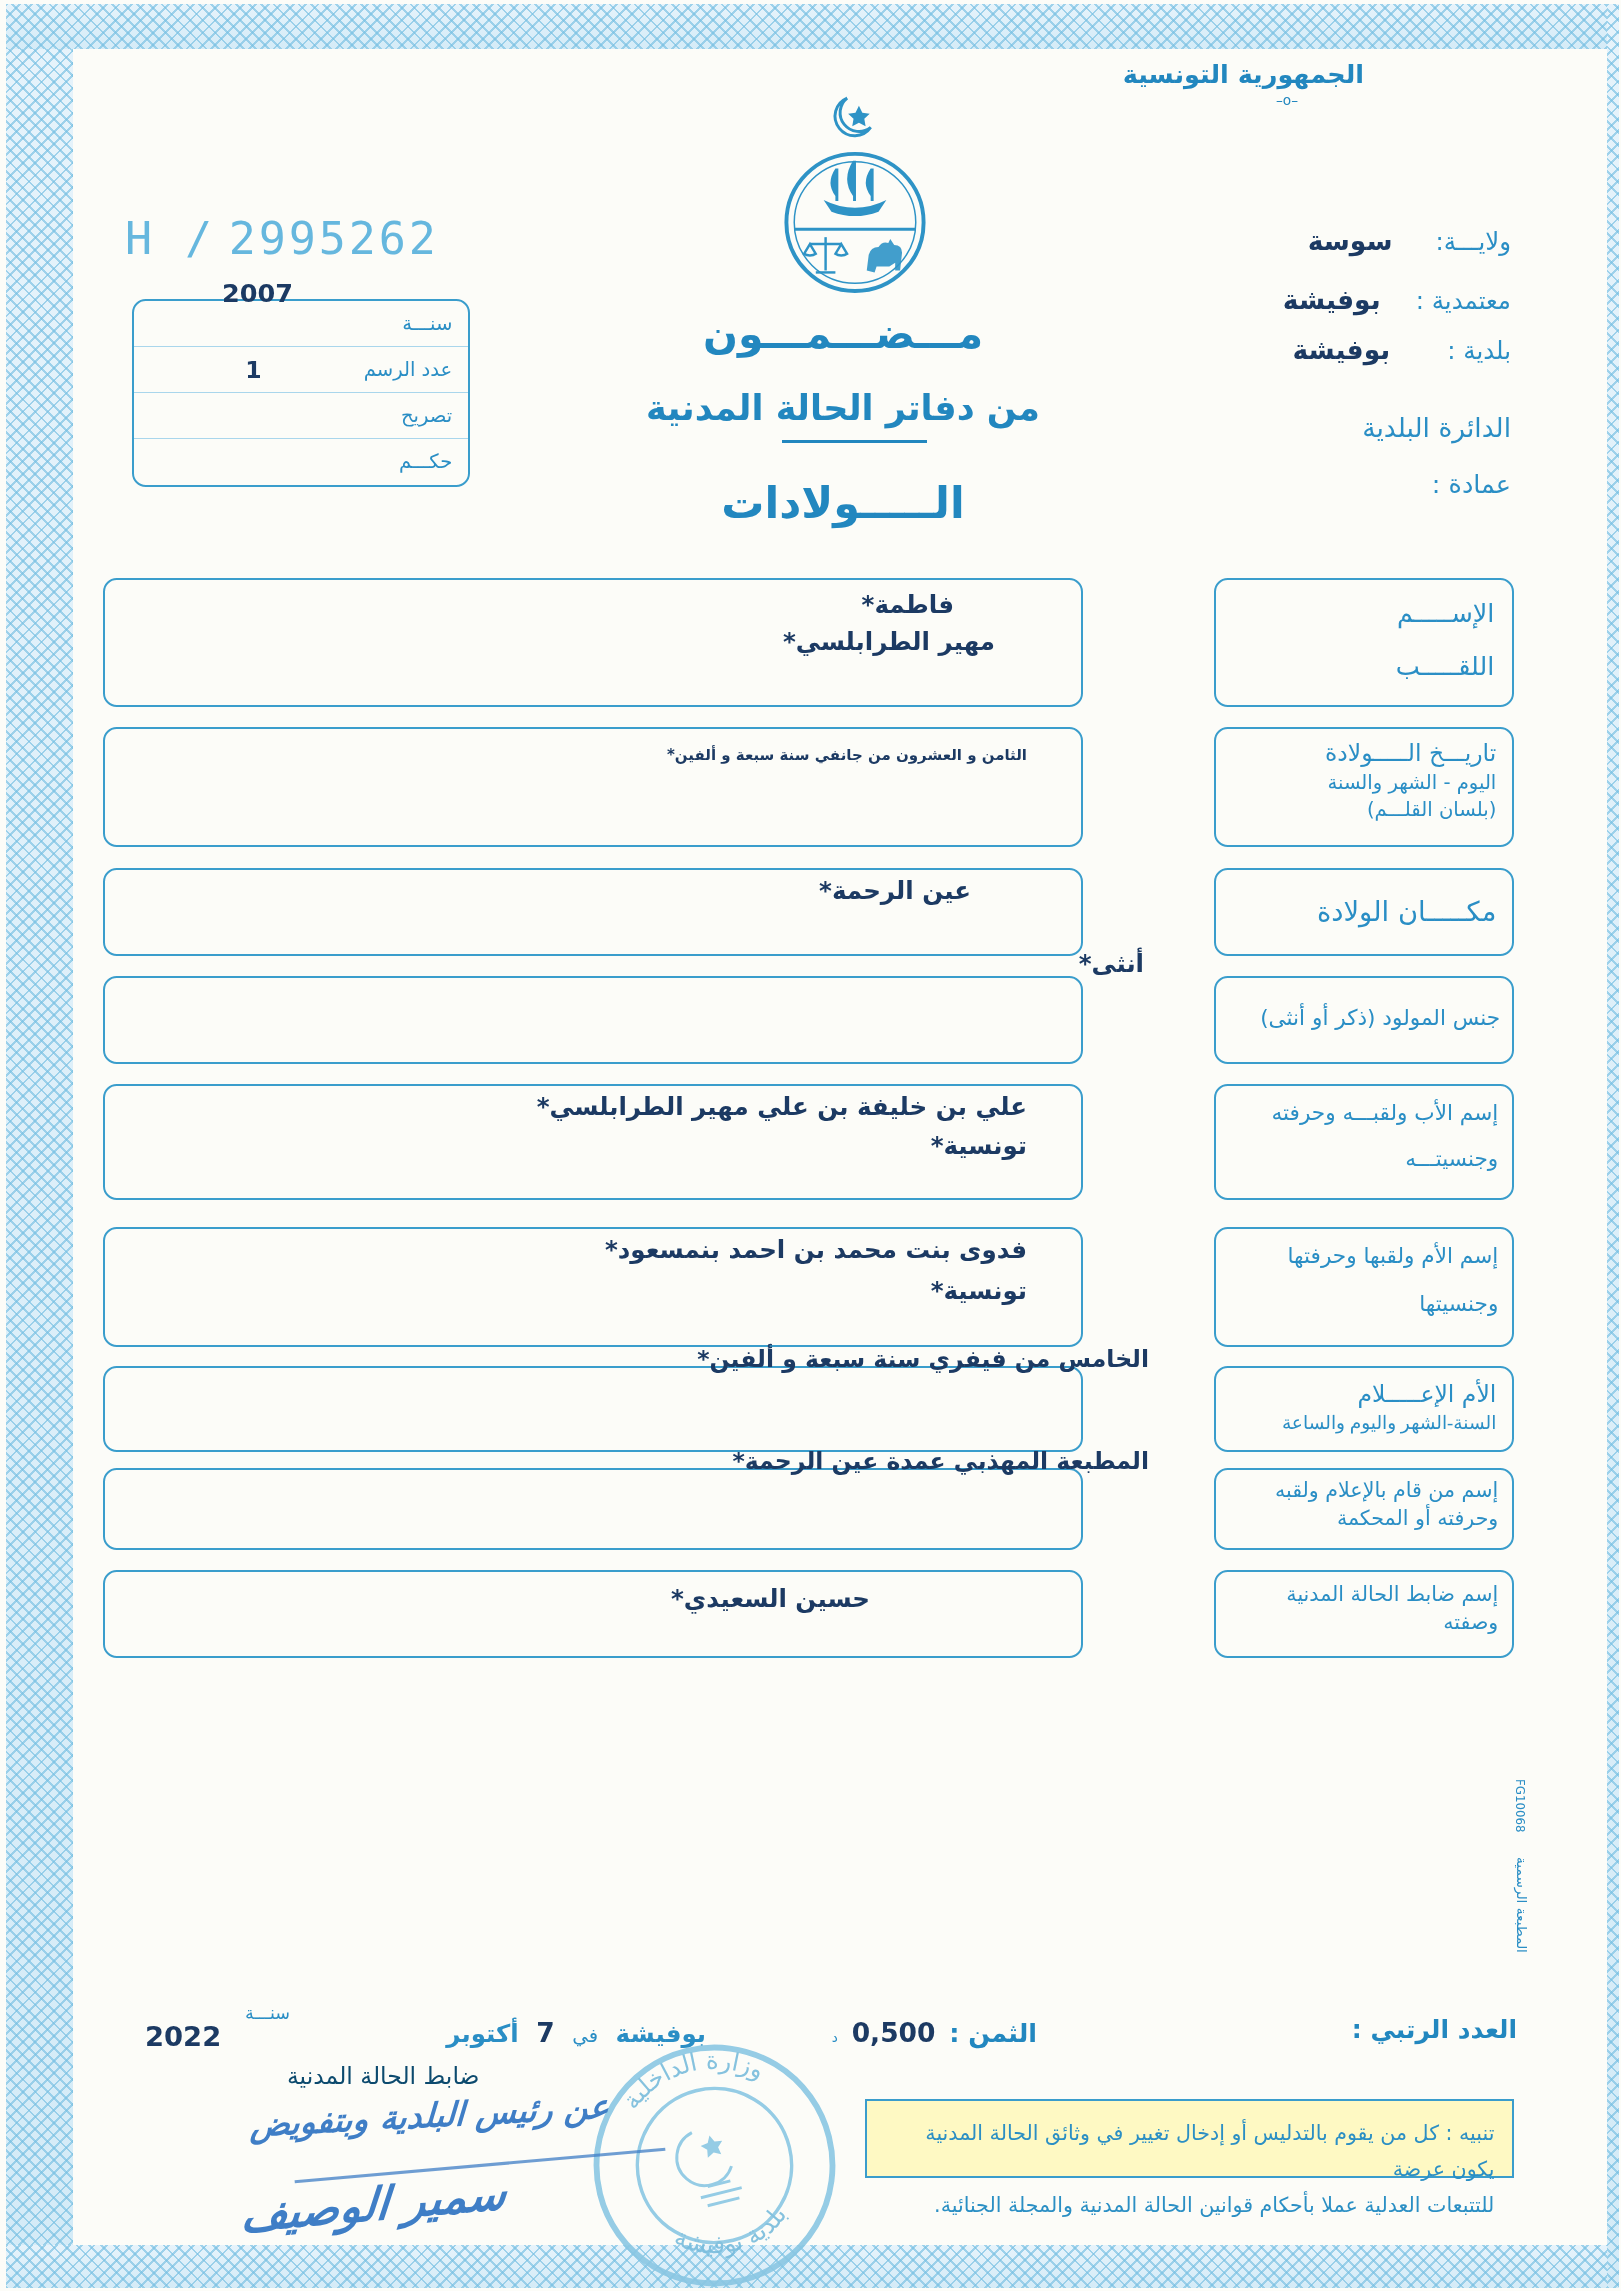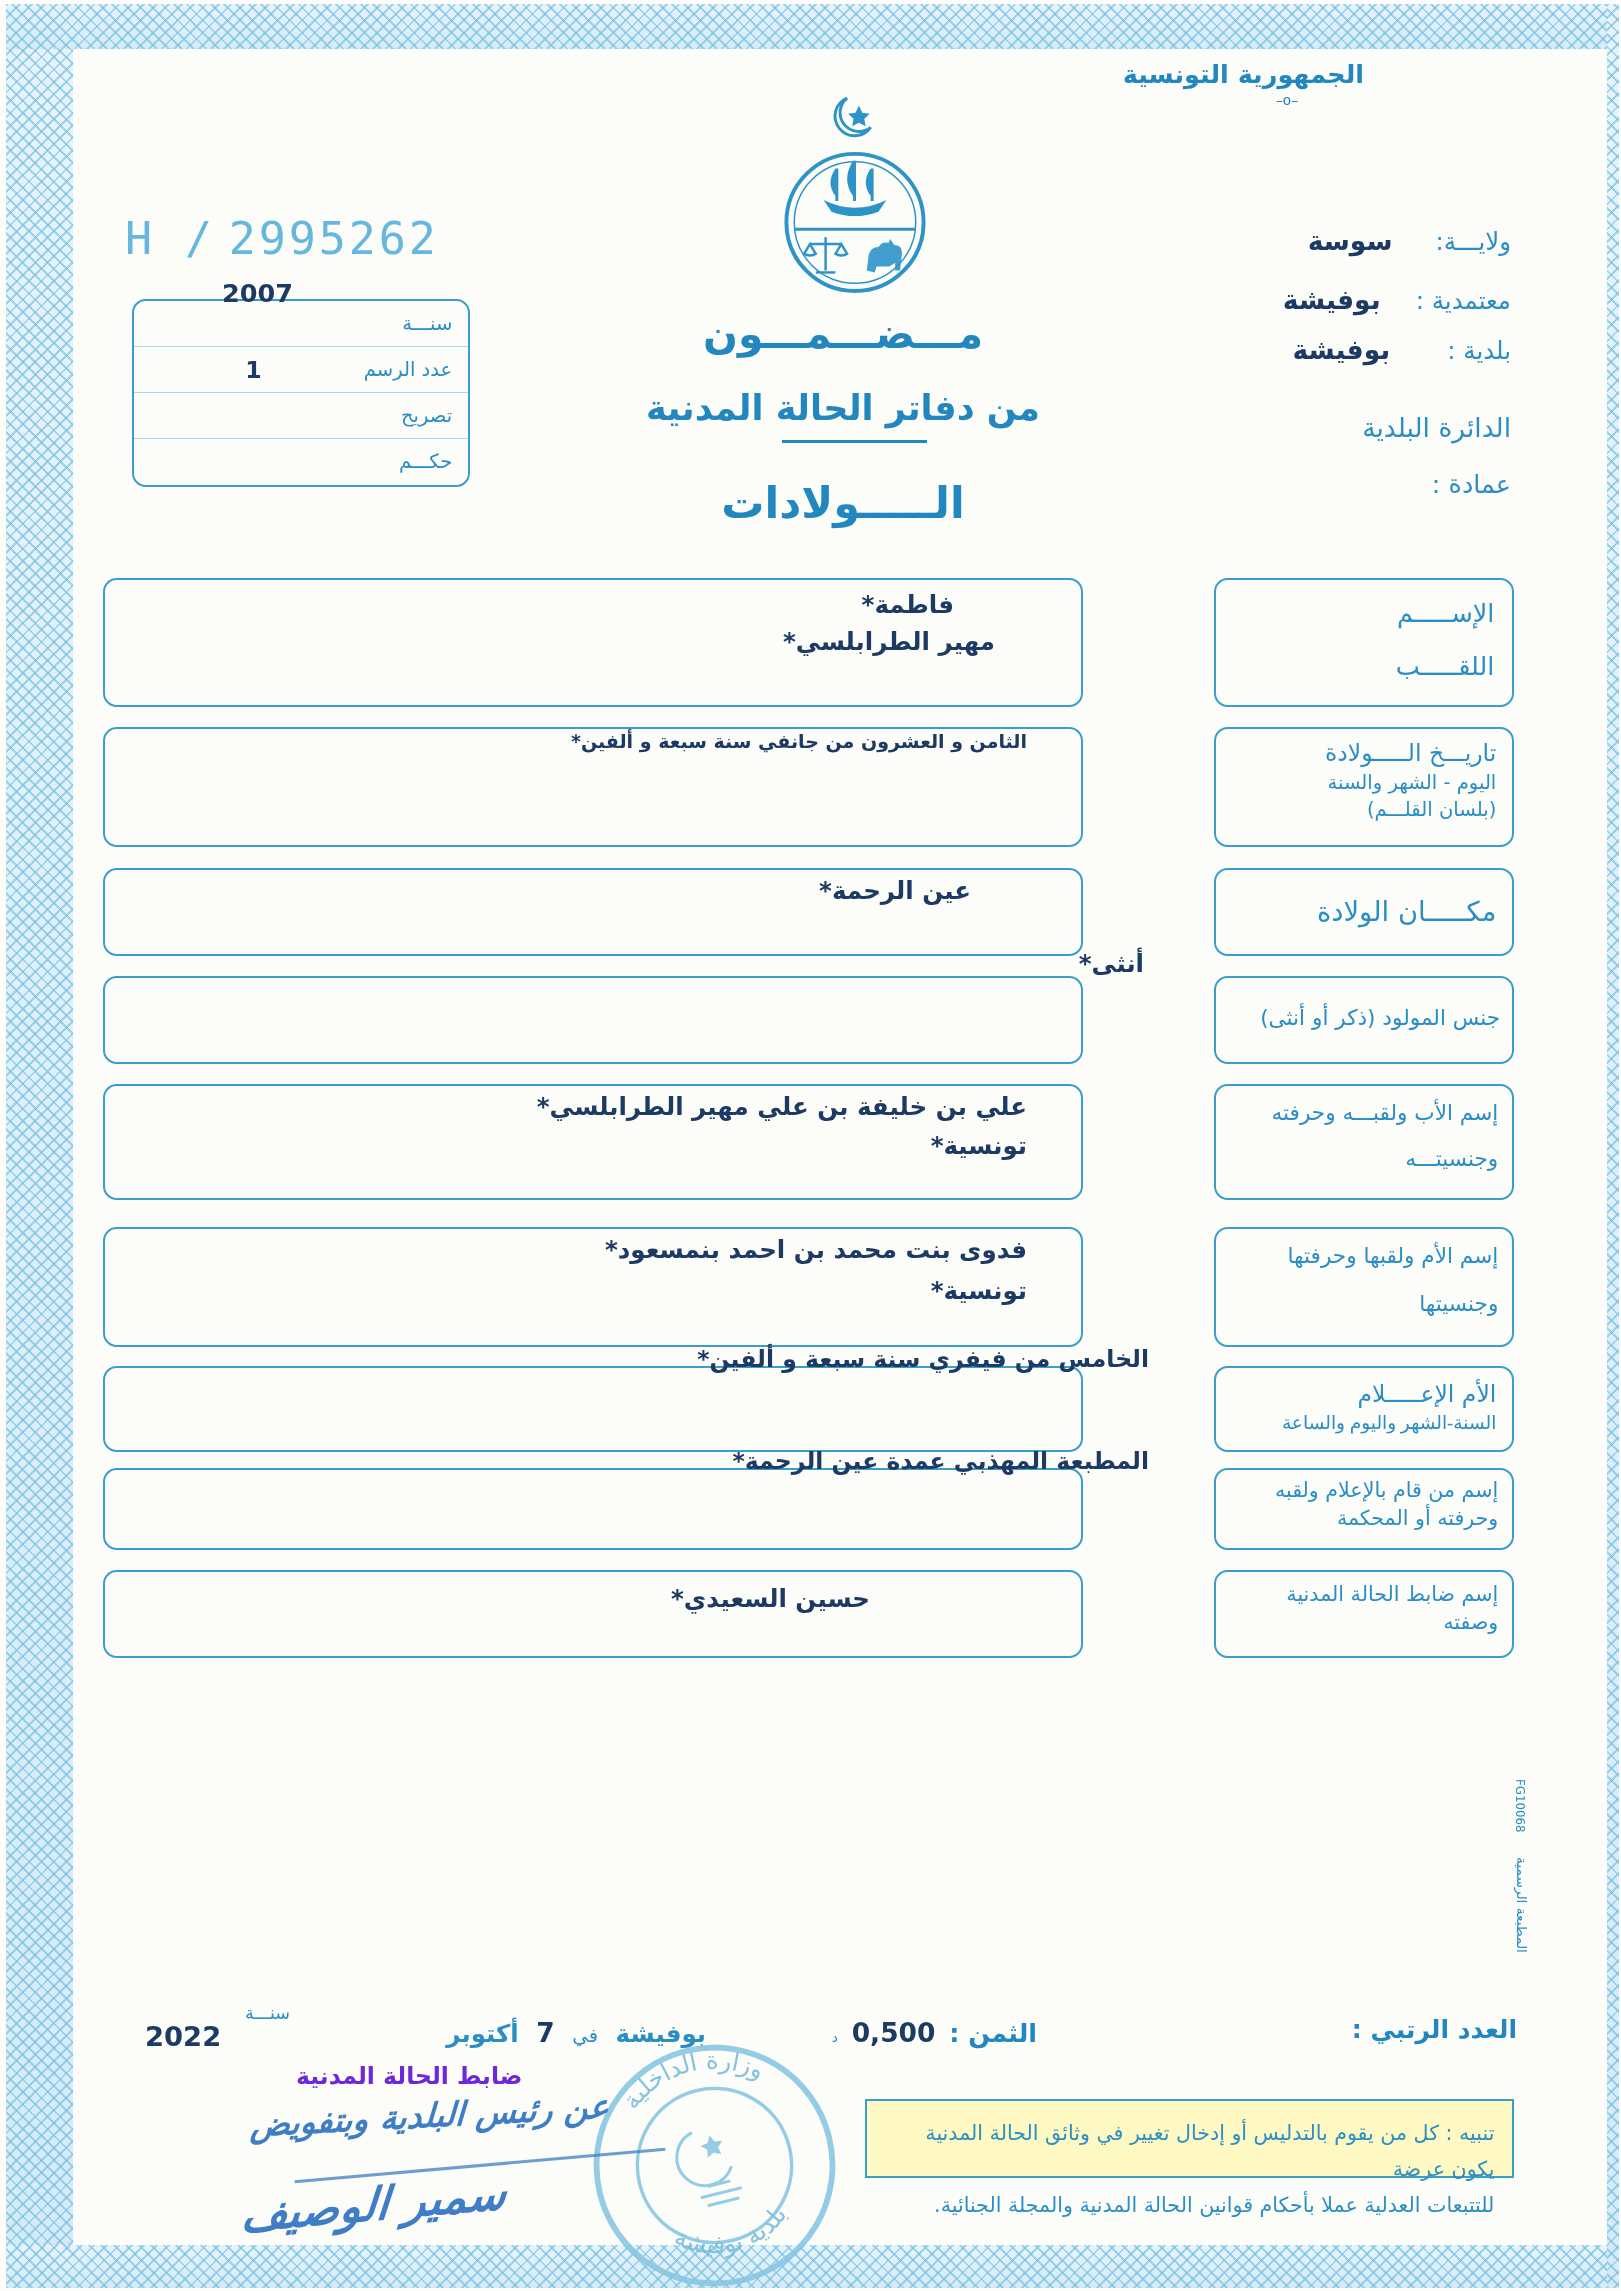--- a/index.html
+++ b/index.html
@@ -113,21 +113,21 @@
   <div class="box vbox" style="top:578px;height:129px;">
     <div class="v" style="padding:9.8px 127px 0 0;">فاطمة*</div>
     <div class="v" style="padding:7.8px 86px 0 0;">مهير الطرابلسي*</div>
   </div>
   <div class="box lbox" style="top:578px;height:129px;">
     <div class="l" style="padding:17.6px 17.6px 0 0;font-size:25.5px;">الإســـــم</div>
     <div class="l" style="padding:23.5px 17.6px 0 0;font-size:25.5px;">اللقـــــب</div>
   </div>
 
   <div class="box vbox" style="top:727px;height:120px;">
-    <div class="v" style="padding:1px 54px 0 0;font-size:19px;">الثامن و العشرون من جانفي سنة سبعة و ألفين*</div>
+    <div class="v" style="padding:17px 54px 0 0;font-size:15px;">الثامن و العشرون من جانفي سنة سبعة و ألفين*</div>
   </div>
   <div class="box lbox" style="top:727px;height:120px;">
     <div class="l" style="padding:9.8px 15.7px 0 0;">تاريـــخ الـــــولادة</div>
     <div class="l" style="padding:3.9px 15.7px 0 0;font-size:19.6px;">اليوم - الشهر والسنة</div>
     <div class="l" style="padding:3.9px 15.7px 0 0;font-size:19.6px;">(بلسان القلـــم)</div>
   </div>
 
   <div class="box vbox" style="top:868px;height:88px;">
     <div class="v" style="padding:5.9px 110px 0 0;">عين الرحمة*</div>
   </div>
@@ -196,21 +196,21 @@
   <div class="abs rtl" style="top:2017px;right:915px;display:flex;gap:17.6px;align-items:baseline;">
     <span class="blue" style="font-size:24.5px;font-weight:bold;">بوفيشة</span>
     <span class="blue" style="font-size:19.6px;">في</span>
     <span class="navy" style="font-size:26.5px;">7</span>
     <span class="blue" style="font-size:24.5px;font-weight:bold;">أكتوبر</span>
   </div>
 
   <div class="abs blue rtl" style="left:245px;top:2003px;font-size:17.6px;">سنـــة</div>
   <div class="abs navy" style="left:145px;top:2021px;font-size:27.4px;">2022</div>
 
-  <div class="abs rtl" style="left:296px;top:2062px;font-size:23.5px;font-weight:bold;color:#6d28d9;">ضابط الحالة المدنية</div>
+  <div class="abs rtl" style="left:287px;top:2062px;font-size:23.5px;font-weight:normal;color:#0c4a6e;">ضابط الحالة المدنية</div>
 
   <div class="abs sig rtl" style="left:250px;top:2096px;font-size:33px;transform:rotate(-3deg) skewX(-6deg);">عن رئيس البلدية وبتفويض</div>
   <div class="abs" style="left:294px;top:2164px;width:372px;height:2.9px;background:#3f7ec6;transform:rotate(-5deg);opacity:.75;z-index:4;"></div>
   <div class="abs sig rtl" style="left:241px;top:2178px;font-size:45px;transform:rotate(-5deg) skewX(-10deg);">سمير الوصيف</div>
 
   <div class="abs" style="left:586px;top:2037px;z-index:3;opacity:.9;">
     <svg viewBox="0 0 220 220" width="257" height="257" style="transform:rotate(-14deg);">
       <circle cx="110" cy="110" r="101" fill="none" stroke="#8ac7e3" stroke-width="5"></circle>
       <circle cx="110" cy="110" r="66" fill="none" stroke="#8ac7e3" stroke-width="3"></circle>
       <defs>

